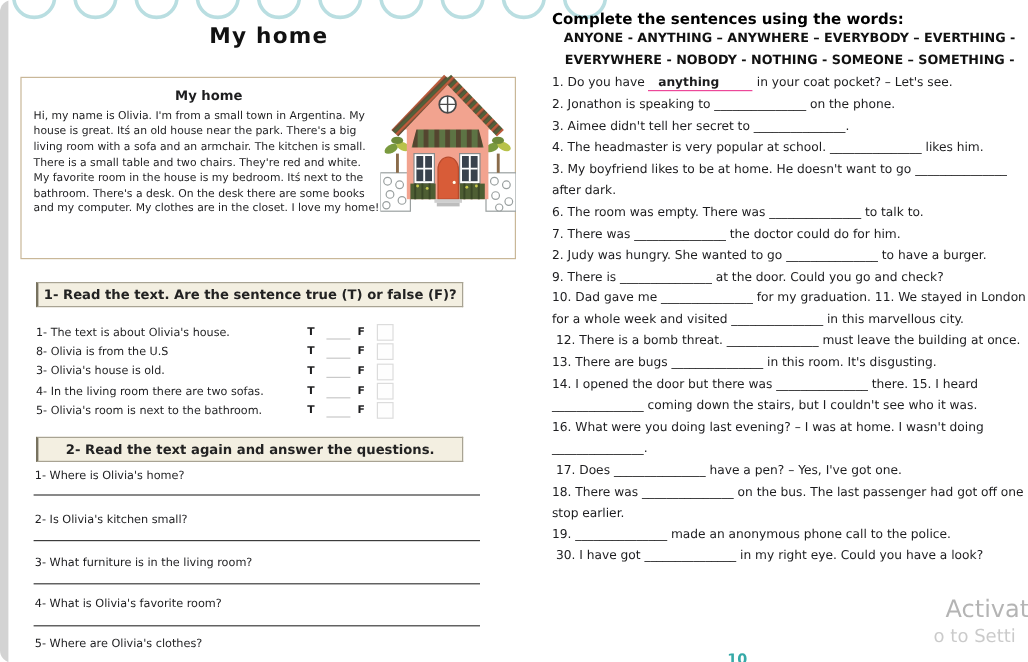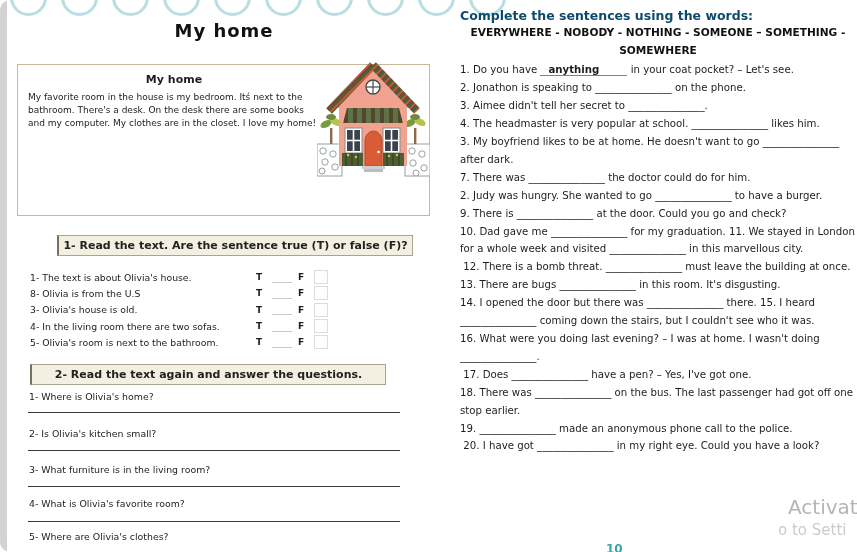--- a/index.html
+++ b/index.html
@@ -18,37 +18,37 @@
   .reading-box { position:absolute; left:17px; top:64px; width:413px; height:152px;
     border:1px solid #c9b798; box-sizing:border-box; padding:6px 10px; background:#fff; }
   .rb-title { width:292px; text-align:center; font-weight:bold; font-size:11px; margin:2px 0 5px 0; }
   .reading-box p { margin:0; width:294px; font-size:9px; line-height:12.9px; }
 
   .house { position:absolute; left:317px; top:56px; width:113px; height:125px; }
 
   .sec-header { position:absolute; left:30px; width:356px; height:21px; box-sizing:border-box;
     background:#f3efe1; border:1px solid #a8a393; border-left:2px solid #77725f;
     font-weight:bold; font-size:11px; text-align:center; line-height:19px; color:#222; }
-  .sec1 { top:235px;margin-left:27px; }
+  .sec1 { top:235px; }
   .sec2 { top:364px; }
 
   .tf-list { position:absolute; left:30px; top:269px; width:335px; }
   .tf-row { display:grid; grid-template-columns:226px 16px 26px 16px 14px; align-items:center; height:16.3px; }
   .tf-q { font-size:9.3px; }
   .tf-t,.tf-f { font-weight:bold; font-size:9px; }
   .tf-line { width:20px; height:10px; border-bottom:1px solid #c9c9c9; }
   .tf-box { width:12px; height:12px; border:1px solid #dcdcdc; background:#fefefe; }
 
   .q { position:absolute; left:29px; margin:0; font-size:9.4px; }
   .ansline { position:absolute; left:28px; width:372px; height:1px; background:#3c3c3c; }
   .q1{top:391px}.l1{top:412px}.q2{top:428px}.l2{top:450px}.q3{top:464px}.l3{top:486px}
   .q4{top:498px}.l4{top:521px}.q5{top:531px}
 
   .right { position:absolute; left:460px; top:8px; width:396px; }
-  .right h2 { margin:0 0 1px 0; font-size:12.5px; font-weight:bold; color:#0c4a6e; }
+  .right h2 { margin:0 0 1px 0; font-size:12.5px; font-weight:bold; color:#000000; }
   .wordbank { font-weight:bold; font-size:10.6px; line-height:17.7px; text-align:center; color:#111; }
   .sentences { margin-top:2px; font-size:10.2px; line-height:17.9px; }
   .sentences p { margin:0; white-space:pre-wrap; }
   .filled { font-weight:bold; border-bottom:1px solid #ec4899; padding:0 28px 0 8px; }
 
   .page-num { position:absolute; left:606px; top:542px; font-size:12px; font-weight:bold; color:#35a9a7; }
   .wm1 { position:absolute; left:788px; top:495px; font-size:20px; color:#9c9c9c; opacity:.75; white-space:nowrap; }
   .wm2 { position:absolute; left:778px; top:521px; font-size:15px; color:#b5b5b5; opacity:.7; white-space:nowrap; }
 </style>
 </head>
@@ -67,20 +67,21 @@
       <i></i>
       <i></i>
       <i></i>
       <i></i>
   </div>
 
   <h1 class="page-title">My home</h1>
 
   <div class="reading-box">
     <div class="rb-title">My home</div>
+    <p>Hi, my name is Olivia. I'm from a small town in Argentina. My house is great. Itś an old house near the park. There's a big living room with a sofa and an armchair. The kitchen is small. There is a small table and two chairs. They're red and white.</p>
     <p>My favorite room in the house is my bedroom. Itś next to the bathroom. There's a desk. On the desk there are some books and my computer. My clothes are in the closet. I love my home!</p>
   </div>
 
   <svg class="house" viewBox="0 0 113 125">
     <defs>
       <pattern id="rs" width="6" height="6" patternUnits="userSpaceOnUse" patternTransform="rotate(45)">
         <rect width="6" height="6" fill="#5d4a35"></rect>
         <rect width="2" height="6" fill="#bf5b3b"></rect>
         <rect x="3.5" width="2" height="6" fill="#4f6339"></rect>
       </pattern>
@@ -210,40 +211,41 @@
   <div class="ansline l2"></div>
   <p class="q q3">3- What furniture is in the living room?</p>
   <div class="ansline l3"></div>
   <p class="q q4">4- What is Olivia's favorite room?</p>
   <div class="ansline l4"></div>
   <p class="q q5">5- Where are Olivia's clothes?</p>
 
   <div class="right">
     <h2>Complete the sentences using the words:</h2>
     <div class="wordbank">
+      <div>ANYONE - ANYTHING – ANYWHERE – EVERYBODY – EVERTHING -</div>
       <div>EVERYWHERE - NOBODY - NOTHING - SOMEONE – SOMETHING -</div>
-      <div>SOMEWHERE</div>
     </div>
     <div class="sentences">
       <p><span>1. Do you have </span><span class="filled">anything</span><span> in your coat pocket? – Let's see.</span></p>
       <p>2. Jonathon is speaking to _______________ on the phone.</p>
       <p>3. Aimee didn't tell her secret to _______________.</p>
       <p>4. The headmaster is very popular at school. _______________ likes him.</p>
       <p>3. My boyfriend likes to be at home. He doesn't want to go _______________ after dark.</p>
+      <p>6. The room was empty. There was _______________ to talk to.</p>
       <p>7. There was _______________ the doctor could do for him.</p>
       <p>2. Judy was hungry. She wanted to go _______________ to have a burger.</p>
       <p>9. There is _______________ at the door. Could you go and check?</p>
       <p>10. Dad gave me _______________ for my graduation. 11. We stayed in London for a whole week and visited _______________ in this marvellous city.</p>
       <p> 12. There is a bomb threat. _______________ must leave the building at once.</p>
       <p>13. There are bugs _______________ in this room. It's disgusting.</p>
       <p>14. I opened the door but there was _______________ there. 15. I heard _______________ coming down the stairs, but I couldn't see who it was.</p>
       <p>16. What were you doing last evening? – I was at home. I wasn't doing _______________.</p>
       <p> 17. Does _______________ have a pen? – Yes, I've got one.</p>
       <p>18. There was _______________ on the bus. The last passenger had got off one stop earlier.</p>
       <p>19. _______________ made an anonymous phone call to the police.</p>
-      <p> 20. I have got _______________ in my right eye. Could you have a look?</p>
+      <p> 30. I have got _______________ in my right eye. Could you have a look?</p>
     </div>
   </div>
 
   <div class="page-num">10</div>
   <div class="wm1">Activate</div>
   <div class="wm2">o to Setti</div>
 </div>
 
 </body></html>

